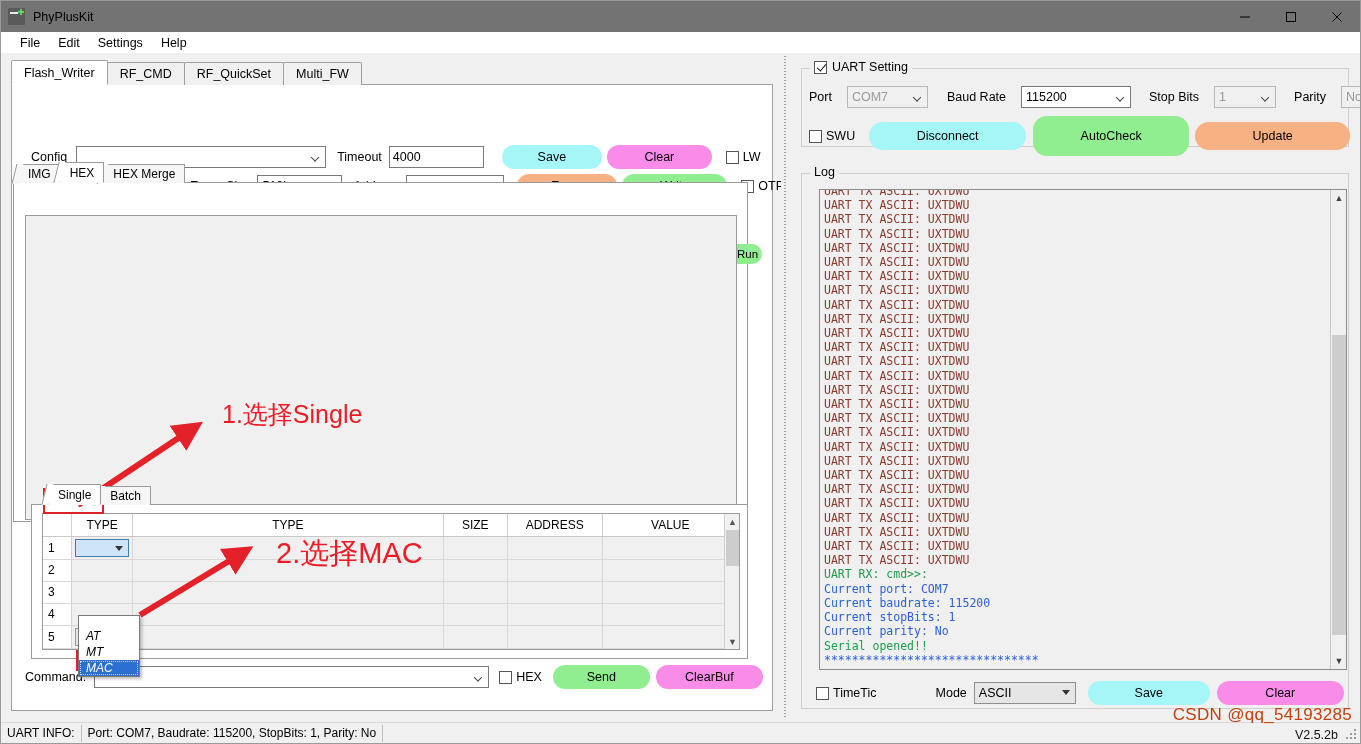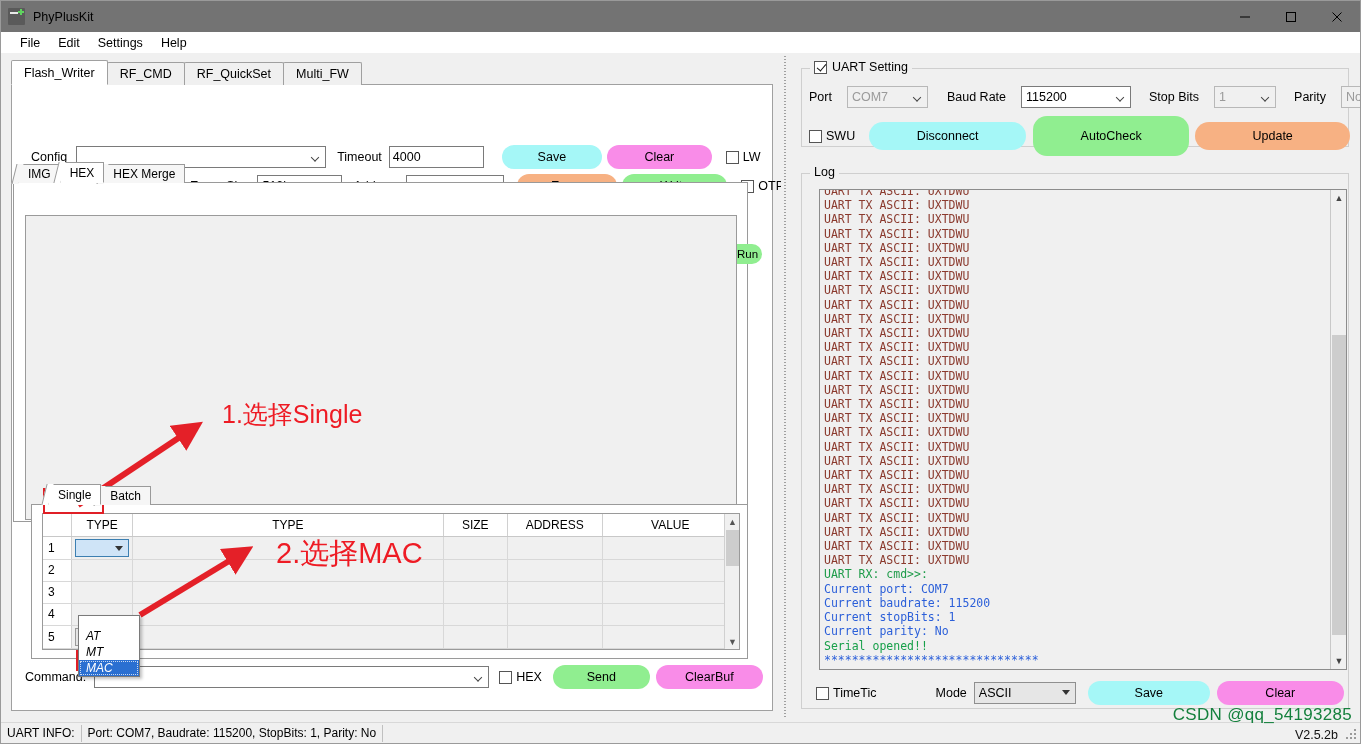--- a/index.html
+++ b/index.html
@@ -409,21 +409,21 @@
     background-image:
       radial-gradient(circle 1px at 2px 9px, #9a9a9a 99%, transparent),
       radial-gradient(circle 1px at 6px 9px, #9a9a9a 99%, transparent),
       radial-gradient(circle 1px at 10px 9px, #9a9a9a 99%, transparent),
       radial-gradient(circle 1px at 6px 5px, #9a9a9a 99%, transparent),
       radial-gradient(circle 1px at 10px 5px, #9a9a9a 99%, transparent),
       radial-gradient(circle 1px at 10px 1px, #9a9a9a 99%, transparent);
   }
   .watermark {
     position: absolute; right: 8px; bottom: 18px;
-    font-size: 17px; color: #15803d;
+    font-size: 17px; color: #c2410c;
     letter-spacing: .3px;
     pointer-events: none;
     text-align: center;
   }
 
   
   .anno-text {
     position: absolute;
     color: #ee1b24;
     font-size: 25px;

